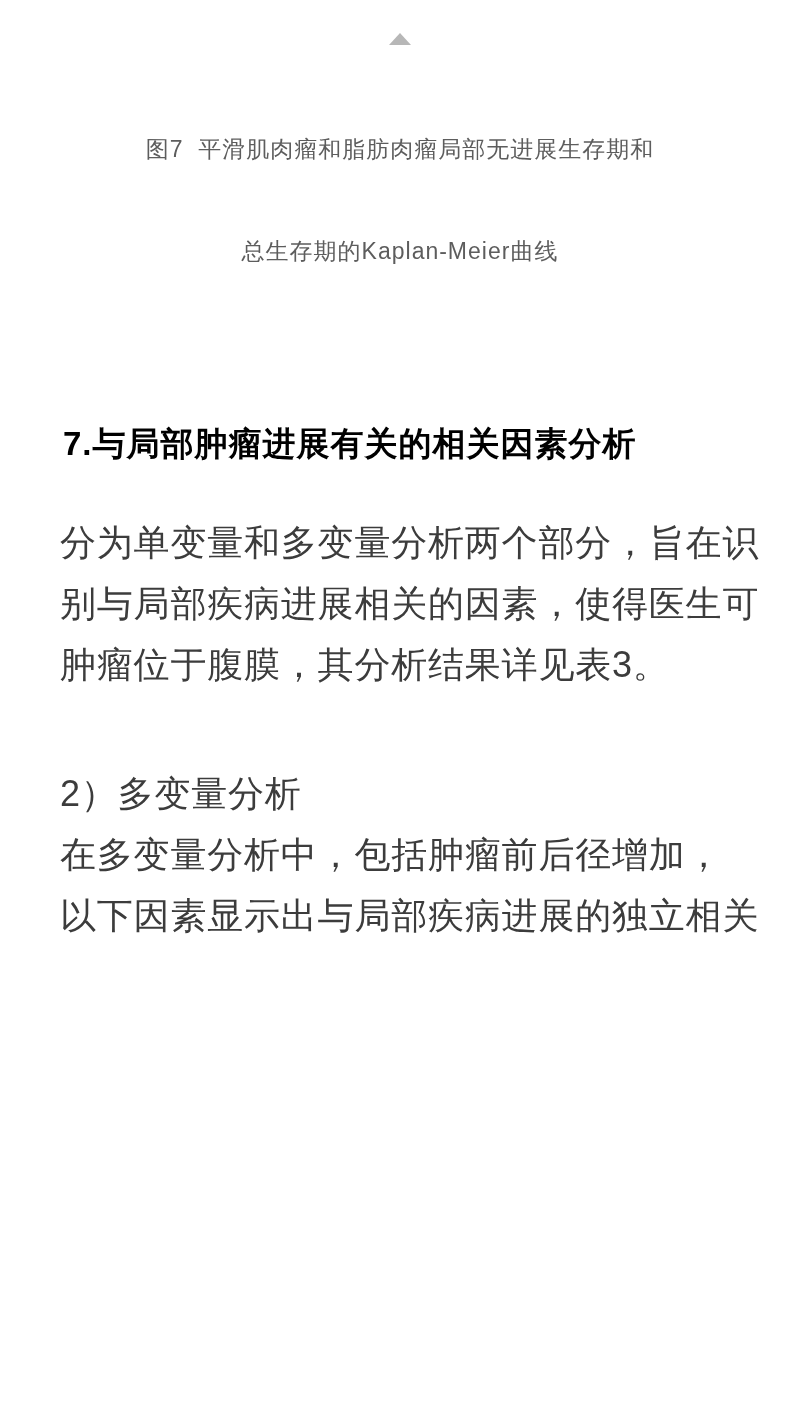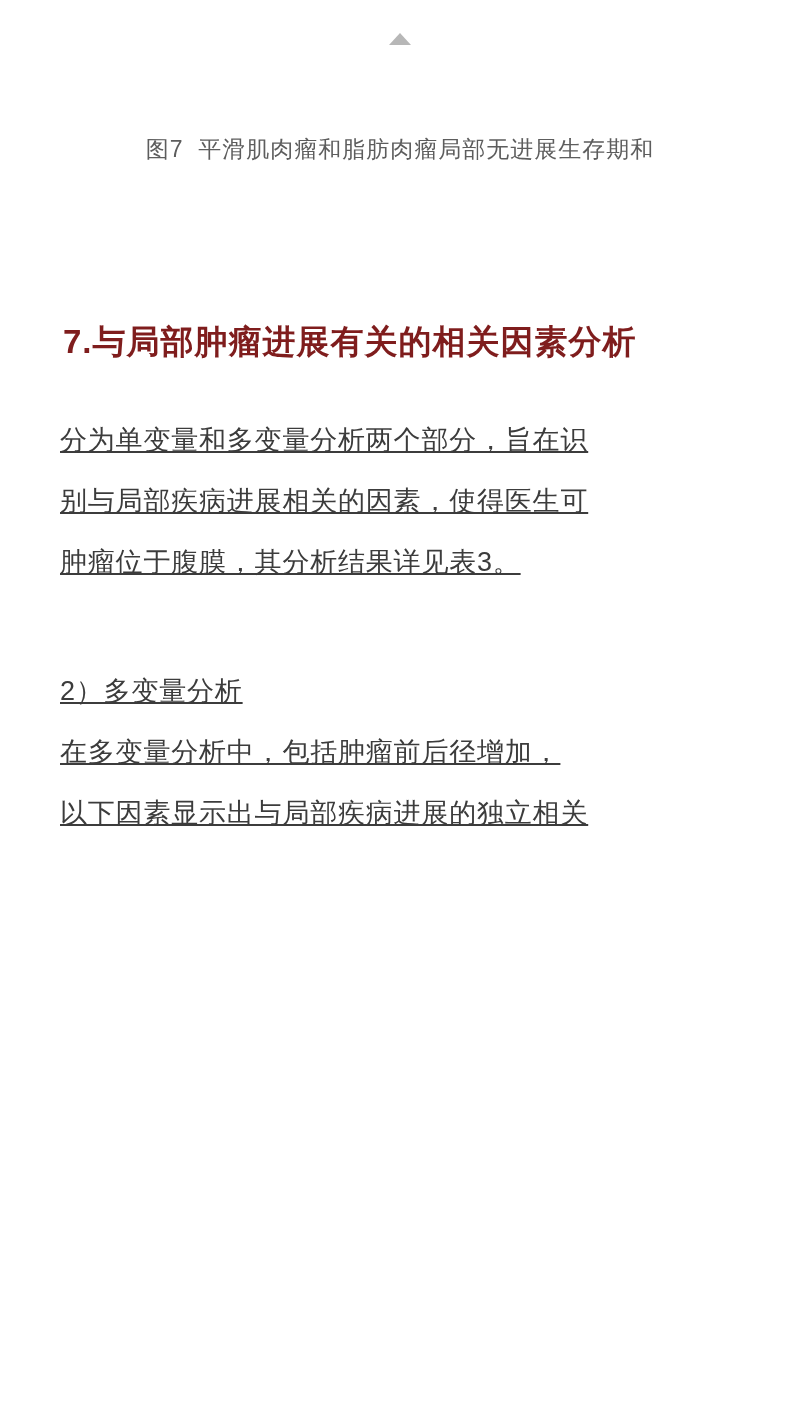--- a/index.html
+++ b/index.html
@@ -34,52 +34,52 @@
     text-align: center;
     color: #5d5d5d;
     font-size: 23px;
     line-height: 34px;
     letter-spacing: 1px;
     white-space: pre-wrap;
     font-weight: 400;
   }
   .section-heading {
     margin: 88px 40px 0 63px;
-    color: #7f1d1d;
+    color: #000000;
     font-size: 33px;
     line-height: 40px;
     font-weight: 700;
     letter-spacing: 1px;
   }
   .para {
     margin-left: 60px;
     margin-right: 30px;
     color: #3c3c3c;
-    font-size: 27px;
+    font-size: 36px;
     line-height: 61px;
     letter-spacing: 0.8px;
     font-weight: 400;
-    text-decoration: underline;
   }
   .para .line { white-space: pre-wrap; }
   .para-1 { margin-top: 48px; }
   .para-2 { margin-top: 66px; }
   .para-3 { margin-top: 68px; }
 </style>
 </head>
 <body>
 
 <div class="page">
 
   <div class="collapse-row">
     <div class="triangle-up"></div>
   </div>
 
   <div class="fig-caption">
     <div>图7  平滑肌肉瘤和脂肪肉瘤局部无进展生存期和</div>
+    <div>总生存期的Kaplan-Meier曲线</div>
   </div>
 
   <div class="section-heading">7.与局部肿瘤进展有关的相关因素分析</div>
 
   <div class="para para-1">
     <div class="line">分为单变量和多变量分析两个部分，旨在识</div>
     <div class="line">别与局部疾病进展相关的因素，使得医生可</div>
     <div class="line">肿瘤位于腹膜，其分析结果详见表3。</div>
   </div>
 

